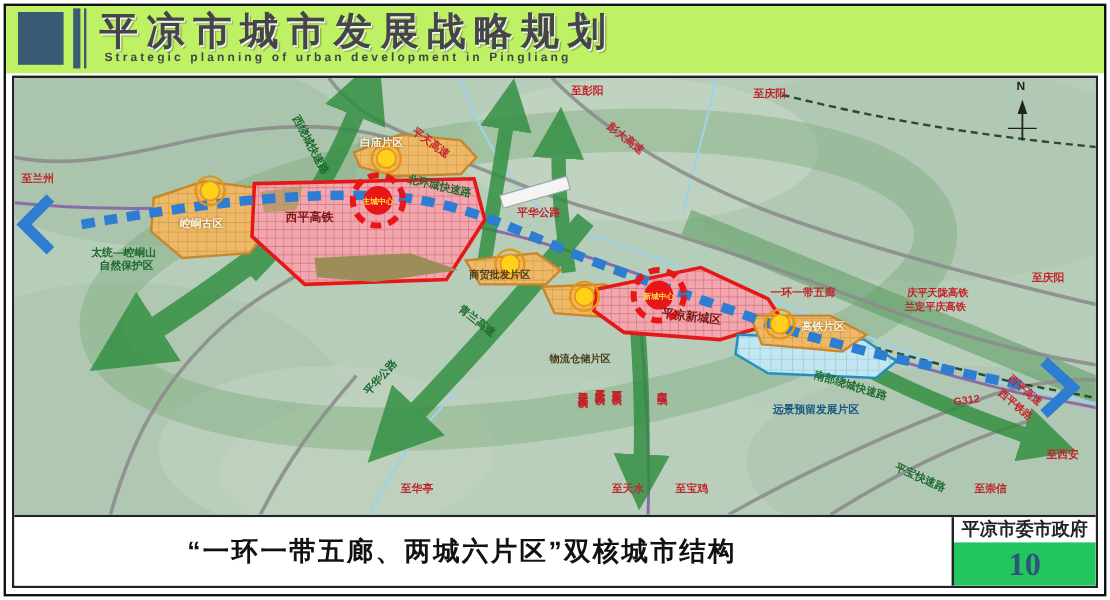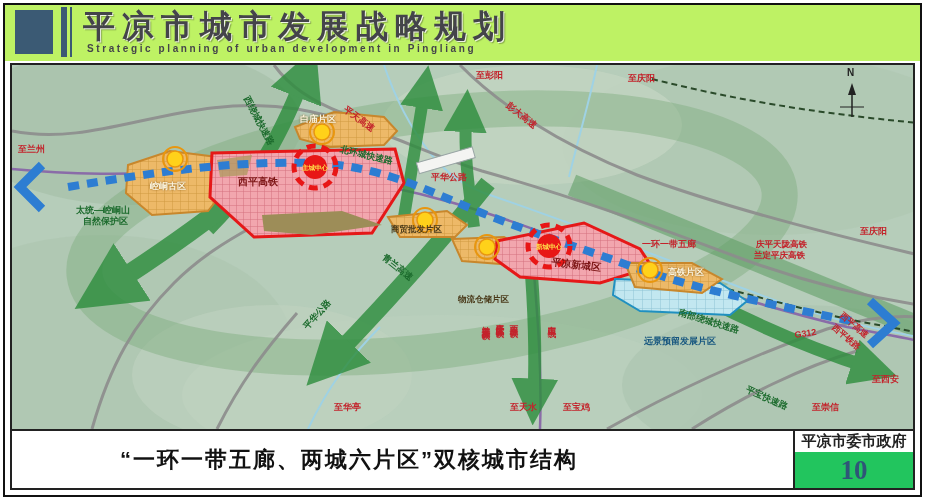--- a/index.html
+++ b/index.html
@@ -35,21 +35,21 @@
   .blue  { color:#16567f;margin-top:48px; }
   .dark  { color:#4a3a1a; }
   .vert  { writing-mode:vertical-rl; letter-spacing:1px; font-size:8.5px; }
   .corelbl { position:absolute; color:#ffe04a; font-size:6.5px; font-weight:bold;
              width:44px; text-align:center; z-index:6; }
   .compass-n { position:absolute; font-size:10px; font-weight:bold; color:#222; z-index:5; }
 
   
   .caption-row { position:absolute; left:0; right:0; bottom:0; top:366px; display:flex; background:#fff; }
   .caption-text { flex:1; display:flex; align-items:center; padding-left:108px;
-                  font-size:22px; font-weight:bold; letter-spacing:2px; color:#111; }
+                  font-size:22px; font-weight:bold; letter-spacing:2px; color:#111;margin-left:36px; }
   .footer-box { width:118px; border-left:2px solid #222; display:flex; flex-direction:column; }
   .footer-org { height:21px; display:flex; align-items:center; justify-content:center;
                 font-family:Liberation Mono, monospace; font-size:15px; font-weight:bold; color:#222; }
   .footer-num { flex:1; background:#22c55e; display:flex; align-items:center; justify-content:center;
                 font-family:"Liberation Serif", serif; font-size:27px; font-weight:bold; color:#2f5578; }
 </style>
 </head>
 <body>
 
 <div class="page">

